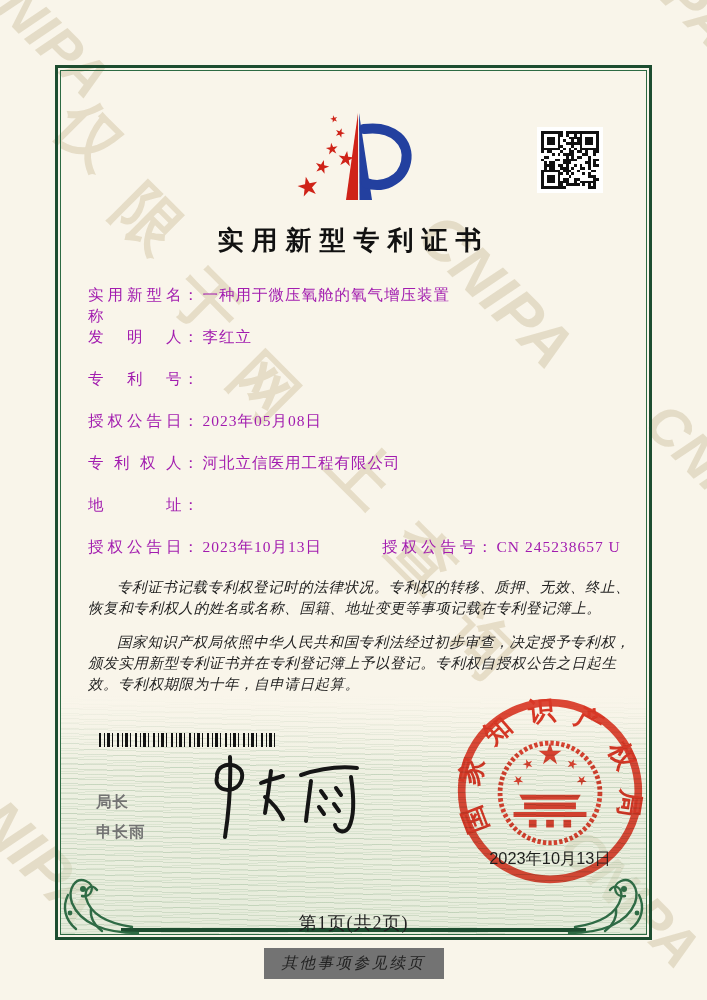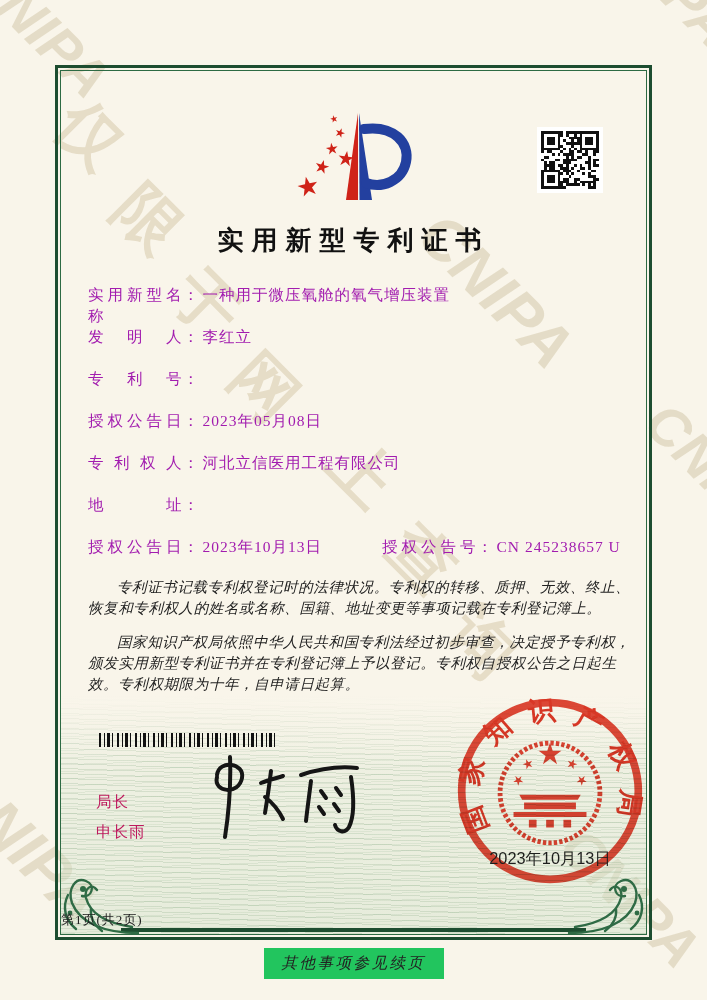--- a/index.html
+++ b/index.html
@@ -50,30 +50,30 @@
     font-style:italic;line-height:21px;color:#222;letter-spacing:0.6px;}
   .paras p{margin:0 0 13px 0;text-indent:2em;}
   
   .barcode{position:absolute;left:38px;top:662px;width:180px;height:14px;z-index:4;
     background:
       repeating-linear-gradient(90deg,#111 0 2px,rgba(0,0,0,0) 2px 5px,#111 5px 6px,
         rgba(0,0,0,0) 6px 8px,#111 8px 11px,rgba(0,0,0,0) 11px 13px,#111 13px 14px,rgba(0,0,0,0) 14px 18px);}
   
   .signer{position:absolute;left:35px;top:716px;z-index:4;
     font-family:"Liberation Sans","DejaVu Sans",sans-serif;
-    font-size:15.5px;color:#be185d;line-height:30px;font-weight:400;letter-spacing:1px;}
+    font-size:15.5px;color:#737373;line-height:30px;font-weight:700;letter-spacing:1px;}
   .signature{position:absolute;left:138px;top:682px;width:190px;height:90px;z-index:4;}
   
   .seal{position:absolute;left:390px;top:624px;width:198px;height:192px;z-index:5;
     mix-blend-mode:multiply;opacity:.94;}
   
-  .page-footer{position:absolute;left:0;right:0;top:840px;
-    font-size:13px;color:#222;letter-spacing:1px;z-index:4;}
+  .page-footer{position:absolute;left:0;right:0;top:840px;text-align:center;
+    font-size:18px;color:#222;letter-spacing:1px;z-index:4;}
   .note-box{position:absolute;left:50%;top:948px;transform:translateX(-50%);
-    background:#22c55e;padding:5px 18px;font-size:15.5px;font-style:italic;
+    background:#737373;padding:5px 18px;font-size:15.5px;font-style:italic;
     letter-spacing:2.5px;color:#222;z-index:2;white-space:nowrap;}
 </style>
 </head>
 <body>
 
 <div class="wm-layer">
   <div class="wm" style="left:-45px;top:-5px;font-size:56px">CNIPA</div>
   <div class="wm" style="left:580px;top:-55px;font-size:56px">CNIPA</div>
   <div class="wm" style="left:402px;top:255px;font-size:62px">CNIPA</div>
   <div class="wm" style="left:630px;top:440px;font-size:56px">CNIPA</div>

